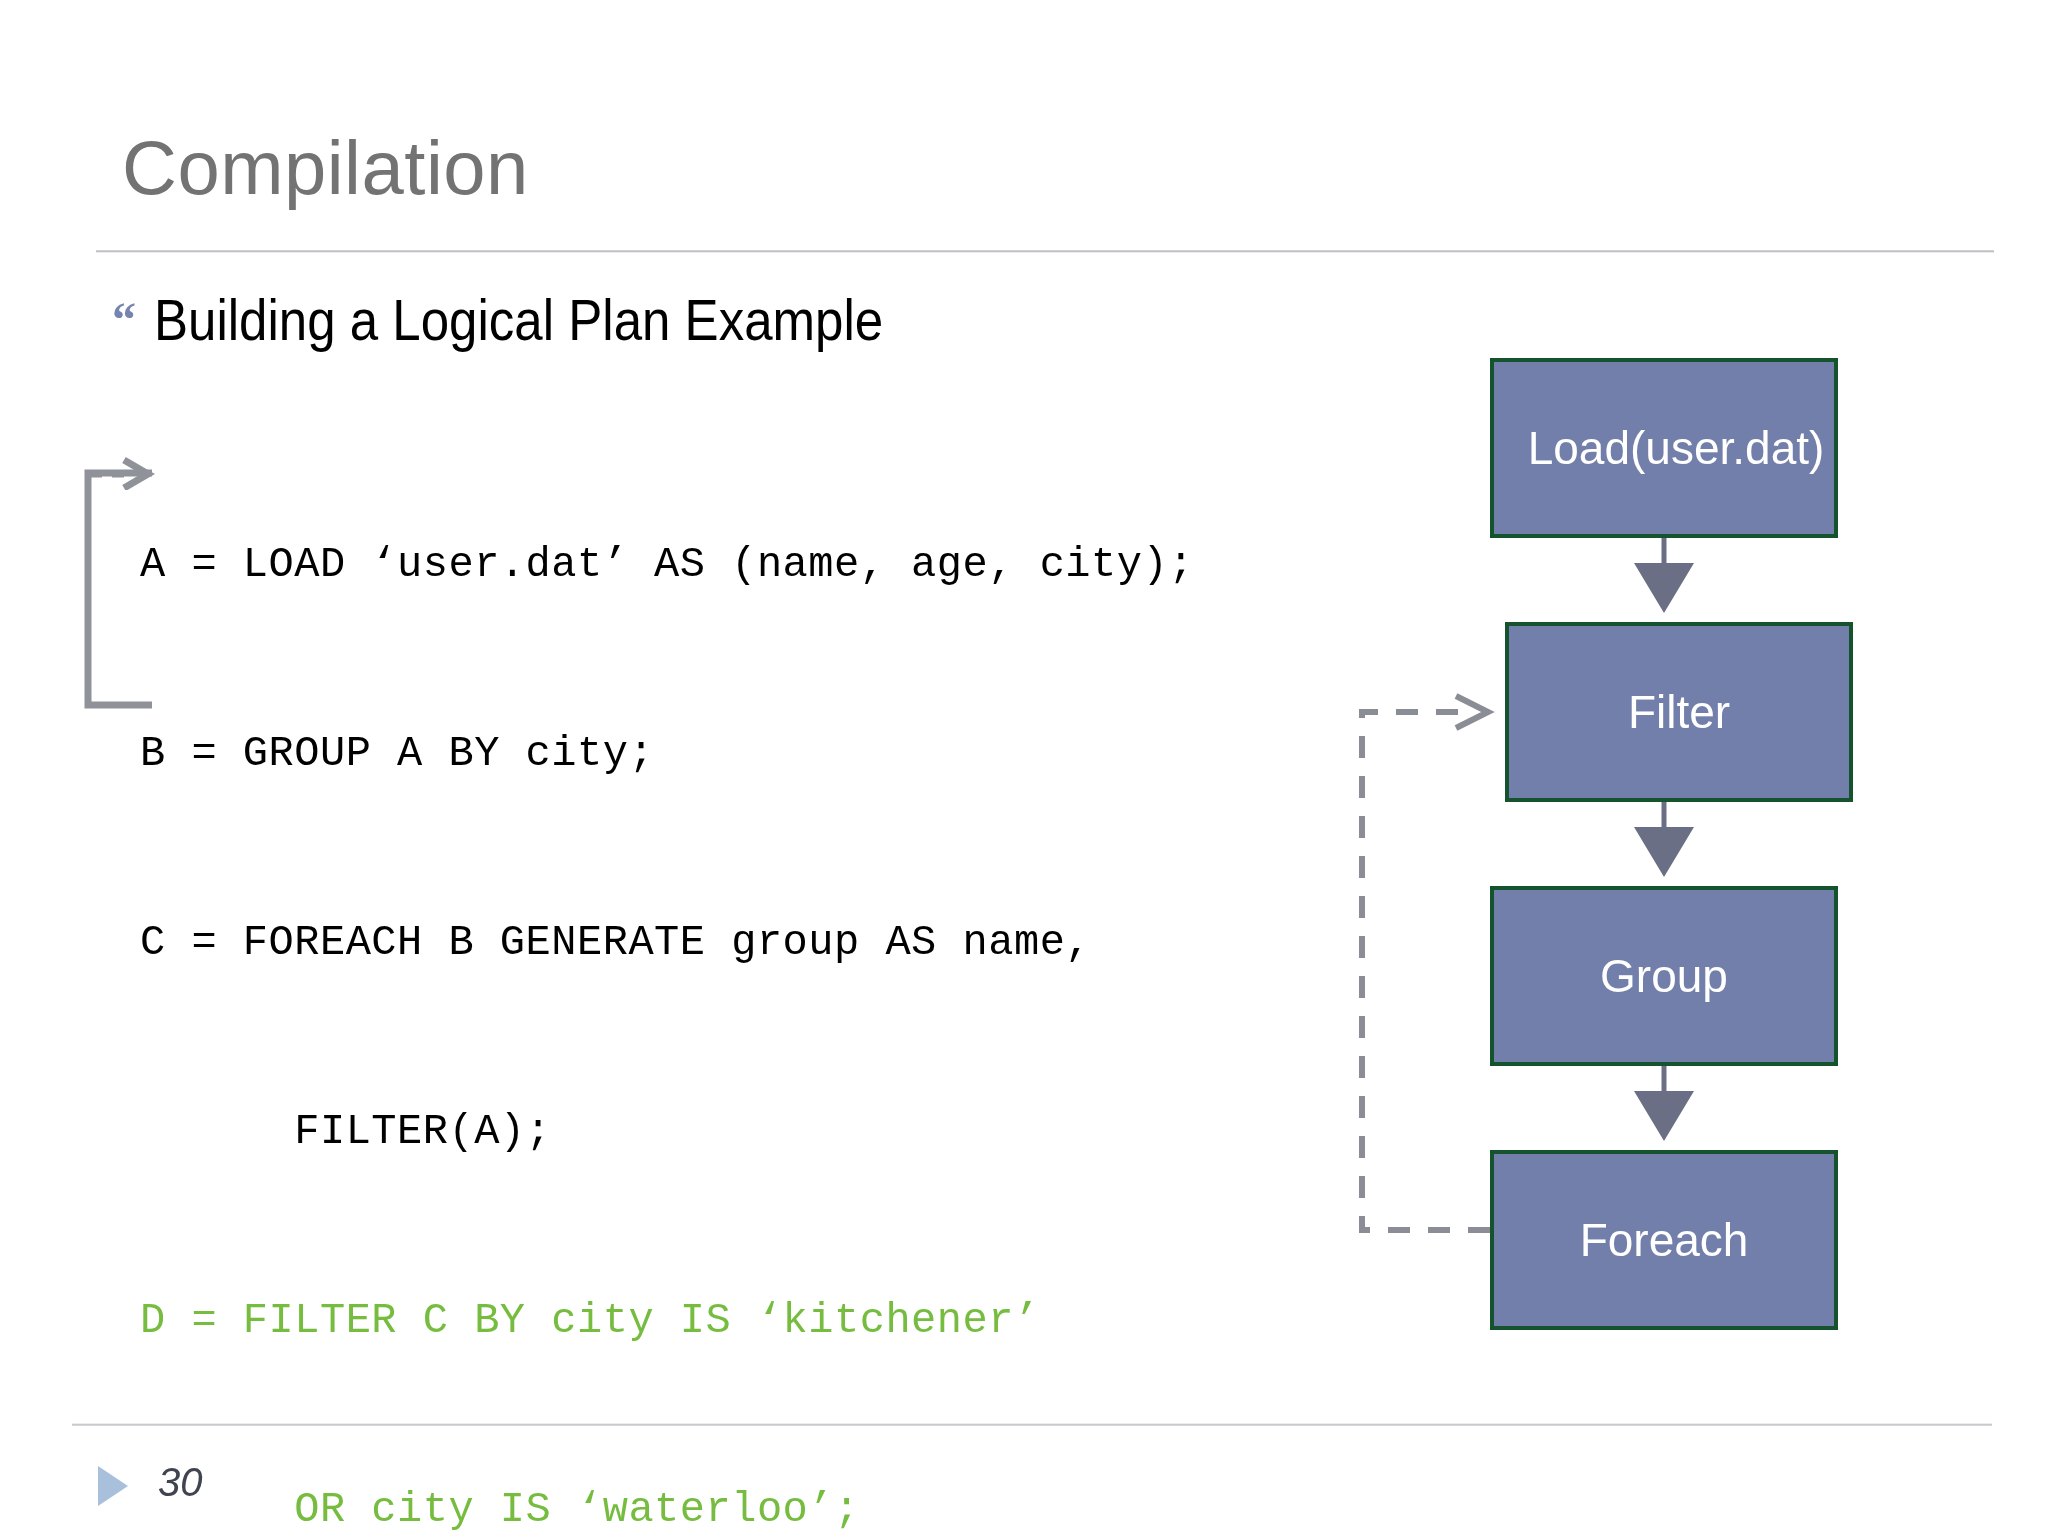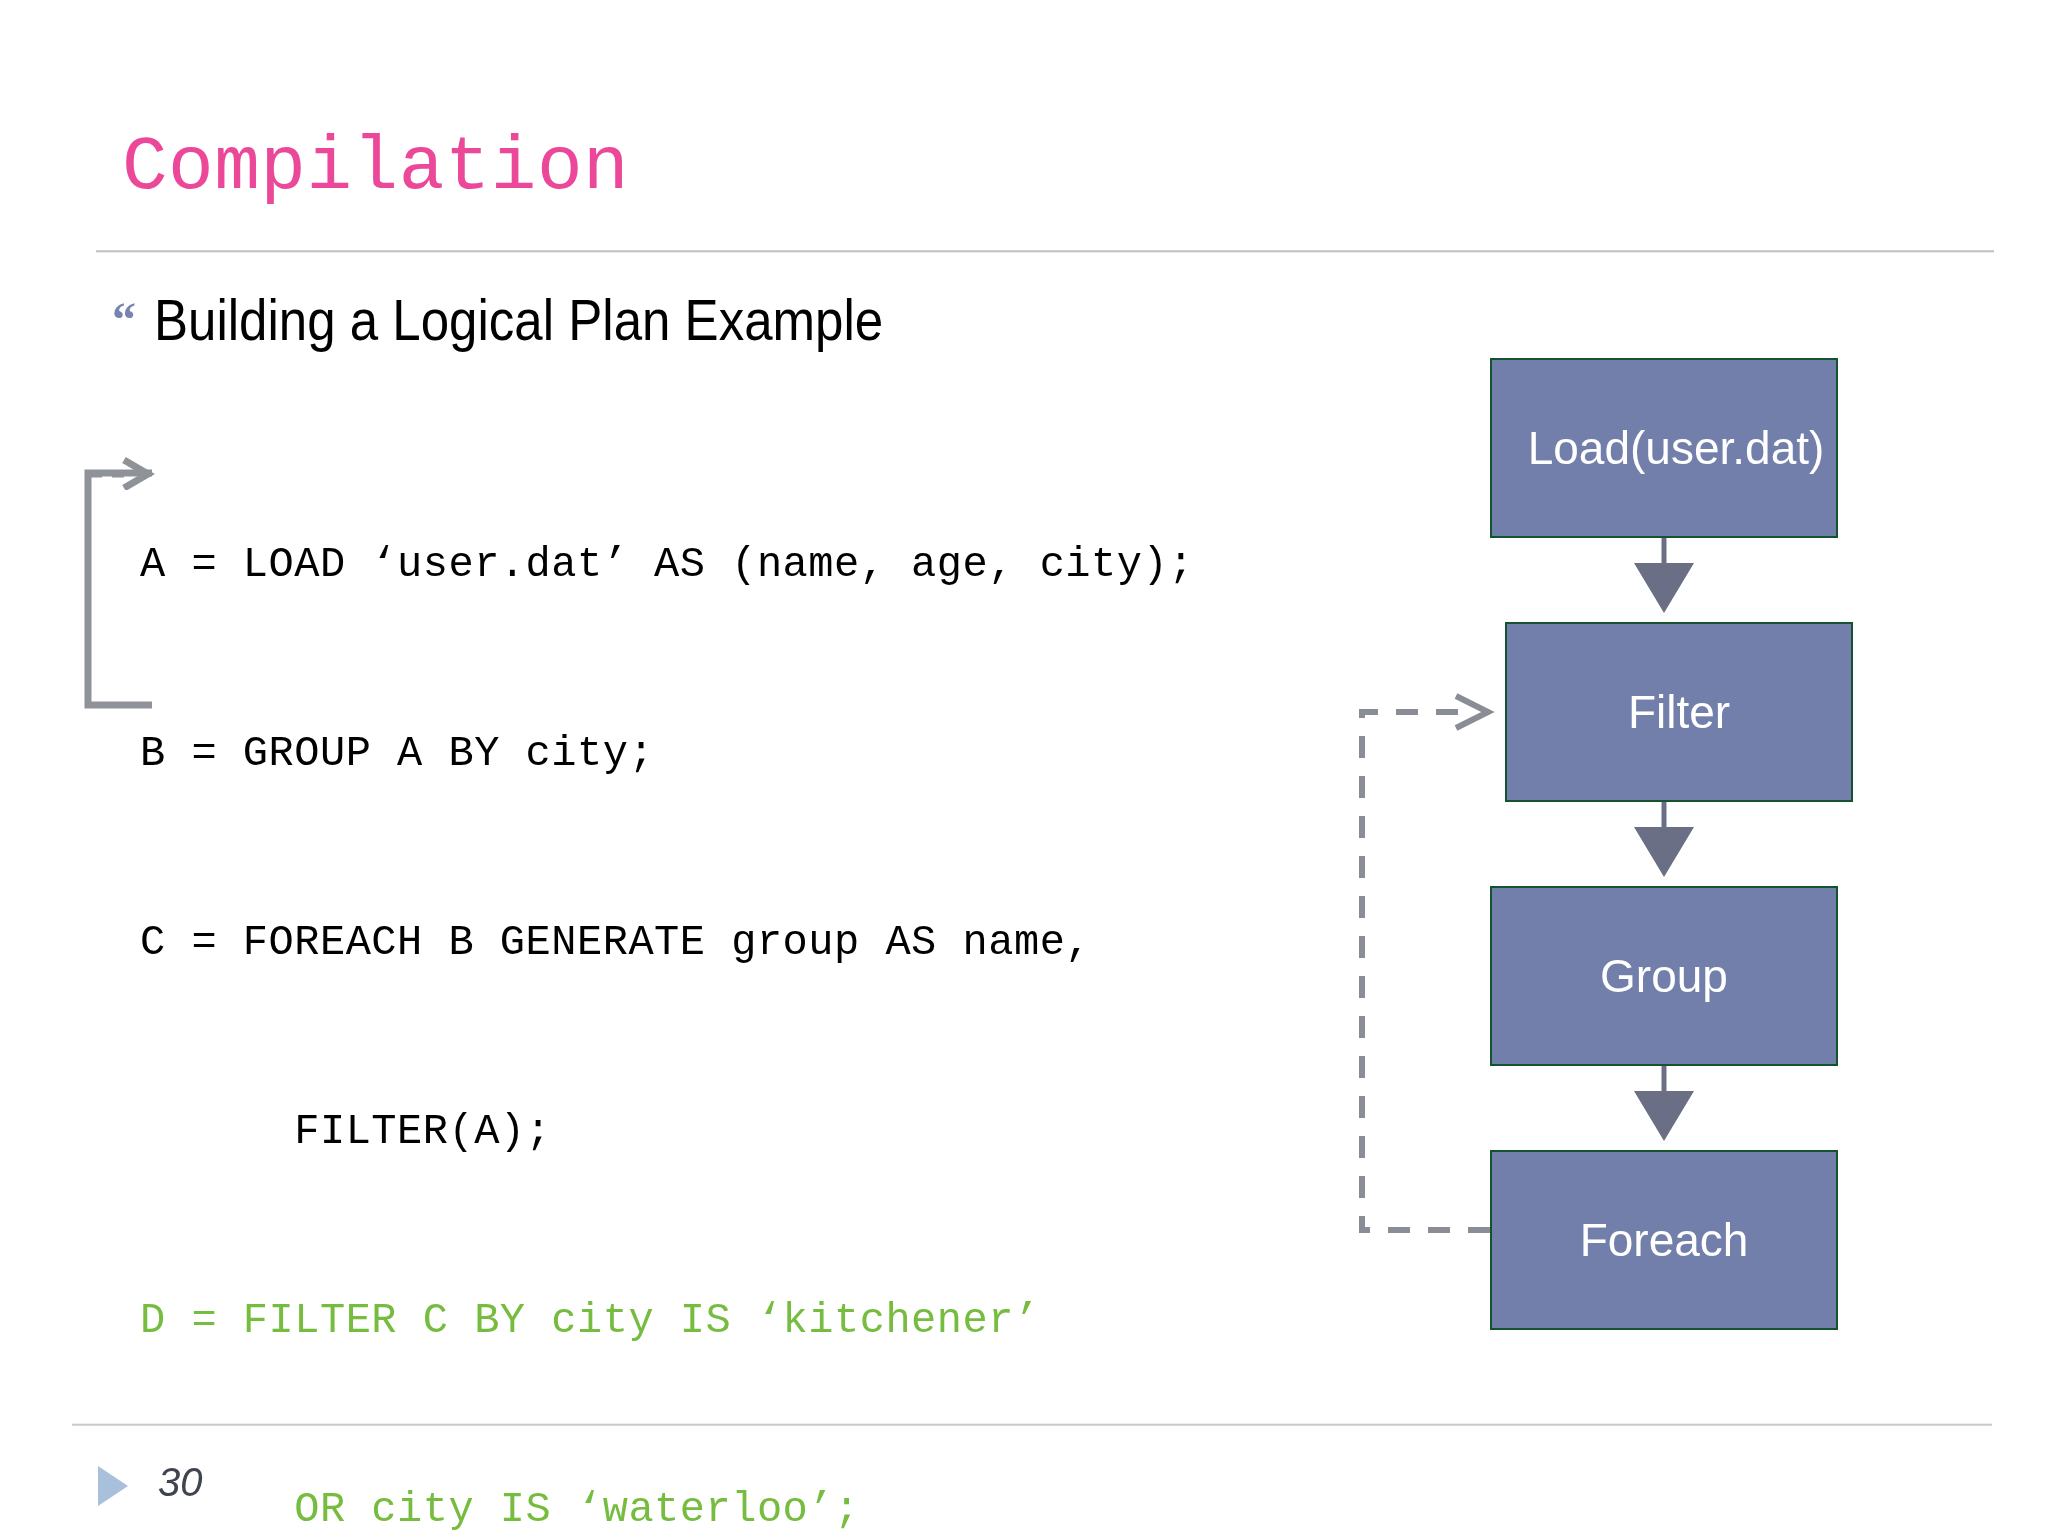--- a/index.html
+++ b/index.html
@@ -19,24 +19,24 @@
     position: absolute;
     inset: 0;
     background: #ffffff;
   }
 
   
   .slide-title {
     position: absolute;
     left: 122px;
     top: 130px;
-    font-family: Liberation Mono, monospace;
+    font-family: Liberation Sans, sans-serif;
     font-size: 76px;
     line-height: 1.0;
-    color: #ec4899;
+    color: #737373;
     letter-spacing: 0.5px;
     white-space: nowrap;
   }
 
   .title-rule {
     position: absolute;
     left: 96px;
     top: 250px;
     width: 1898px;
     height: 3px;
@@ -105,21 +105,21 @@
   .diagram {
     position: absolute;
     left: 1330px;
     top: 340px;
     width: 600px;
     height: 1000px;
   }
   .node {
     position: absolute;
     background: #737fab;
-    border: 2px solid #14532d;
+    border: 4px solid #14532d;
     color: #ffffff;
     display: flex;
     align-items: center;
     justify-content: center;
     font-family: "Liberation Sans", sans-serif;
     font-size: 46px;
     box-sizing: border-box;
   }
   .node span { white-space: nowrap; }
   .node-load   { left: 160px; top: 18px;  width: 348px; height: 180px; }

